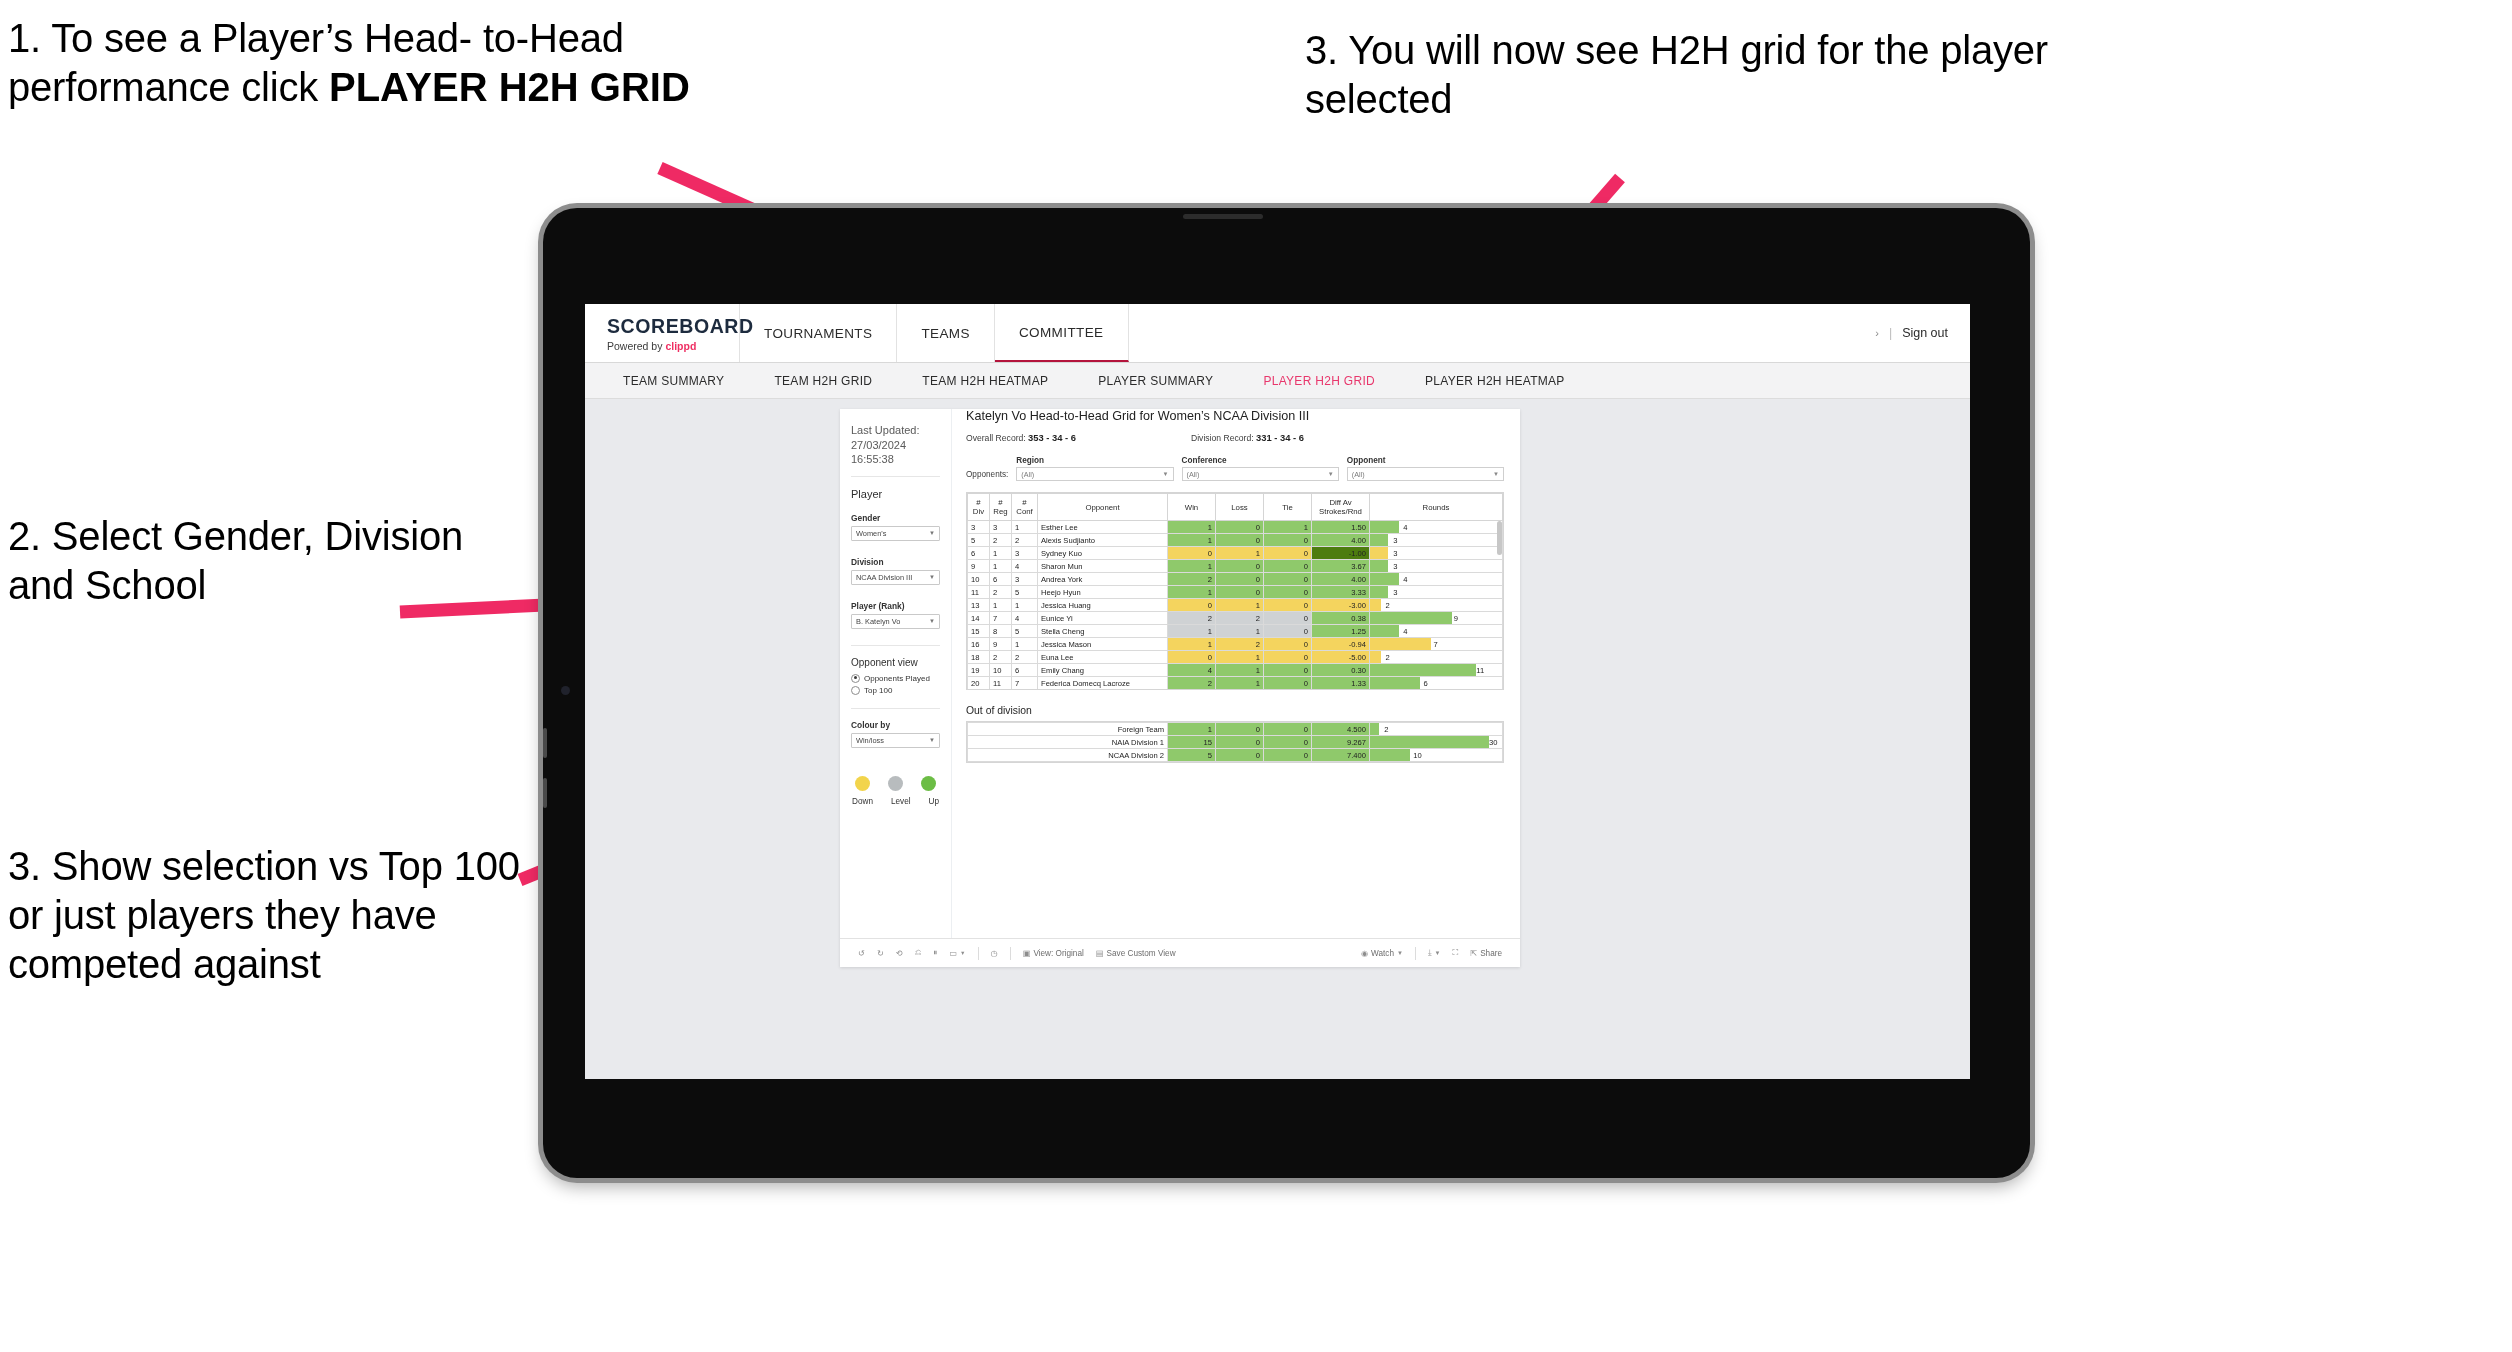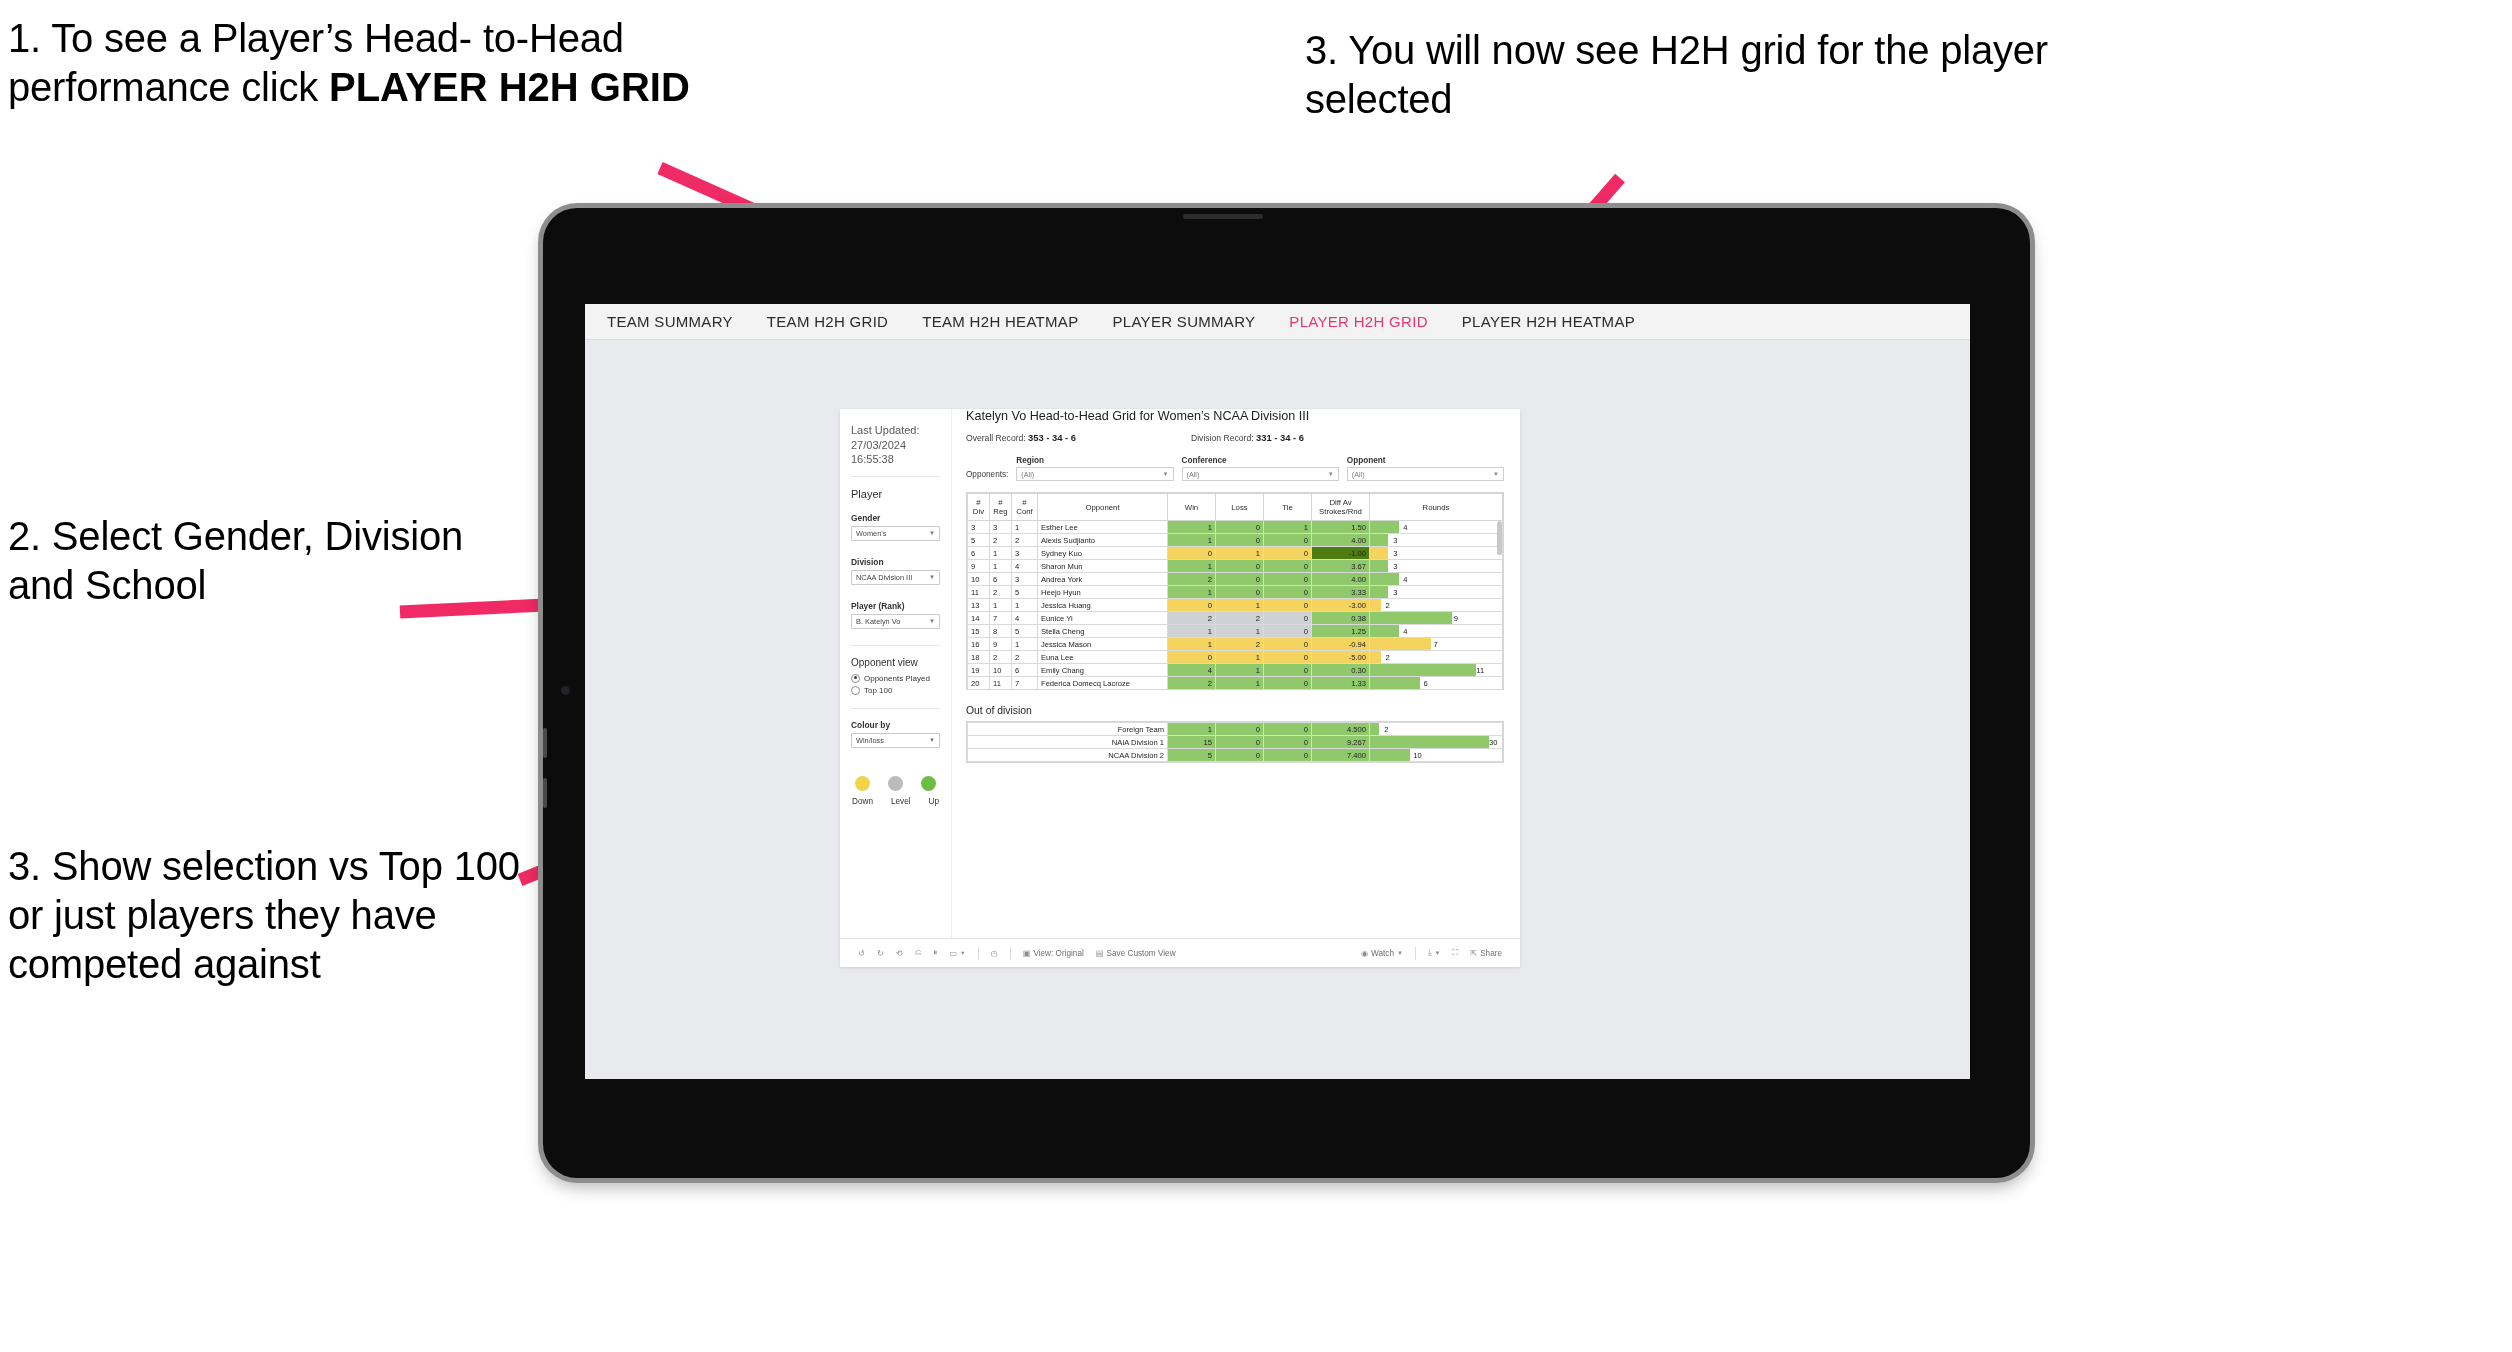--- a/index.html
+++ b/index.html
@@ -47,21 +47,21 @@
   .topnav a{display:flex;align-items:center;padding:0 24px;font-size:13.5px;color:#2b2b2b;
             text-decoration:none;border-right:1px solid #e2e2e2;letter-spacing:.4px;white-space:nowrap;}
   .topnav a.active{border-bottom:2px solid #b4143c;}
   #topbar-right{margin-left:auto;display:flex;align-items:center;padding-right:22px;gap:10px;
                 font-size:12.5px;color:#3a3a3a;}
   #topbar-right .sep{color:#bdbdbd;}
   #topbar-right .chev{color:#8a8a8a;font-size:11px;}
   #signout{color:#2b2b2b;text-decoration:none;}
 
   #subnav{height:35px;background:#f3f3f4;border-bottom:1px solid #dcdcdc;display:flex;align-items:center;padding-left:22px;gap:0;}
-  #subnav a{font-size:15px;color:#2b2b2b;text-decoration:none;letter-spacing:.3px;padding:0 17px;white-space:nowrap;}
+  #subnav a{font-size:12px;color:#2b2b2b;text-decoration:none;letter-spacing:.3px;padding:0 17px;white-space:nowrap;margin-left:16px;}
   #subnav a:first-child{padding-left:0;}
   #subnav a.active{color:#e8376c;}
 
   
   #viz{position:absolute;left:255px;top:105px;width:680px;height:558px;background:#fff;
        box-shadow:0 1px 3px rgba(0,0,0,.12);display:flex;flex-direction:column;}
   #viz-body{display:flex;flex:1;min-height:0;}
 
   
   #side{width:112px;box-sizing:border-box;padding:14px 11px 0 11px;border-right:1px solid #eceff2;
@@ -152,20 +152,38 @@
 
 <div id="tablet">
   <div class="tab-speaker" style="left:640px;top:6px;width:80px;height:5px;"></div>
   <div class="tab-cam" style="left:18px;top:478px;"></div>
   <div class="tab-btn" style="left:0px;top:520px;width:4px;height:30px;"></div>
   <div class="tab-btn" style="left:0px;top:570px;width:4px;height:30px;"></div>
 
   <div id="tablet-screen">
     <div id="app">
 
+      <div id="topbar">
+        <div id="brand">
+          <div class="bname">SCOREBOARD</div>
+          <div class="bsub">
+            <span>Powered by </span><b>clippd</b>
+          </div>
+        </div>
+        <nav class="topnav">
+          <a href="#">TOURNAMENTS</a>
+          <a href="#">TEAMS</a>
+          <a href="#" class="active">COMMITTEE</a>
+        </nav>
+        <div id="topbar-right">
+          <span class="chev">›</span>
+          <span class="sep">|</span>
+          <a id="signout" href="#">Sign out</a>
+        </div>
+      </div>
 
       <div id="subnav">
         <a href="#">TEAM SUMMARY</a>
         <a href="#">TEAM H2H GRID</a>
         <a href="#">TEAM H2H HEATMAP</a>
         <a href="#">PLAYER SUMMARY</a>
         <a href="#" class="active">PLAYER H2H GRID</a>
         <a href="#">PLAYER H2H HEATMAP</a>
       </div>
 

